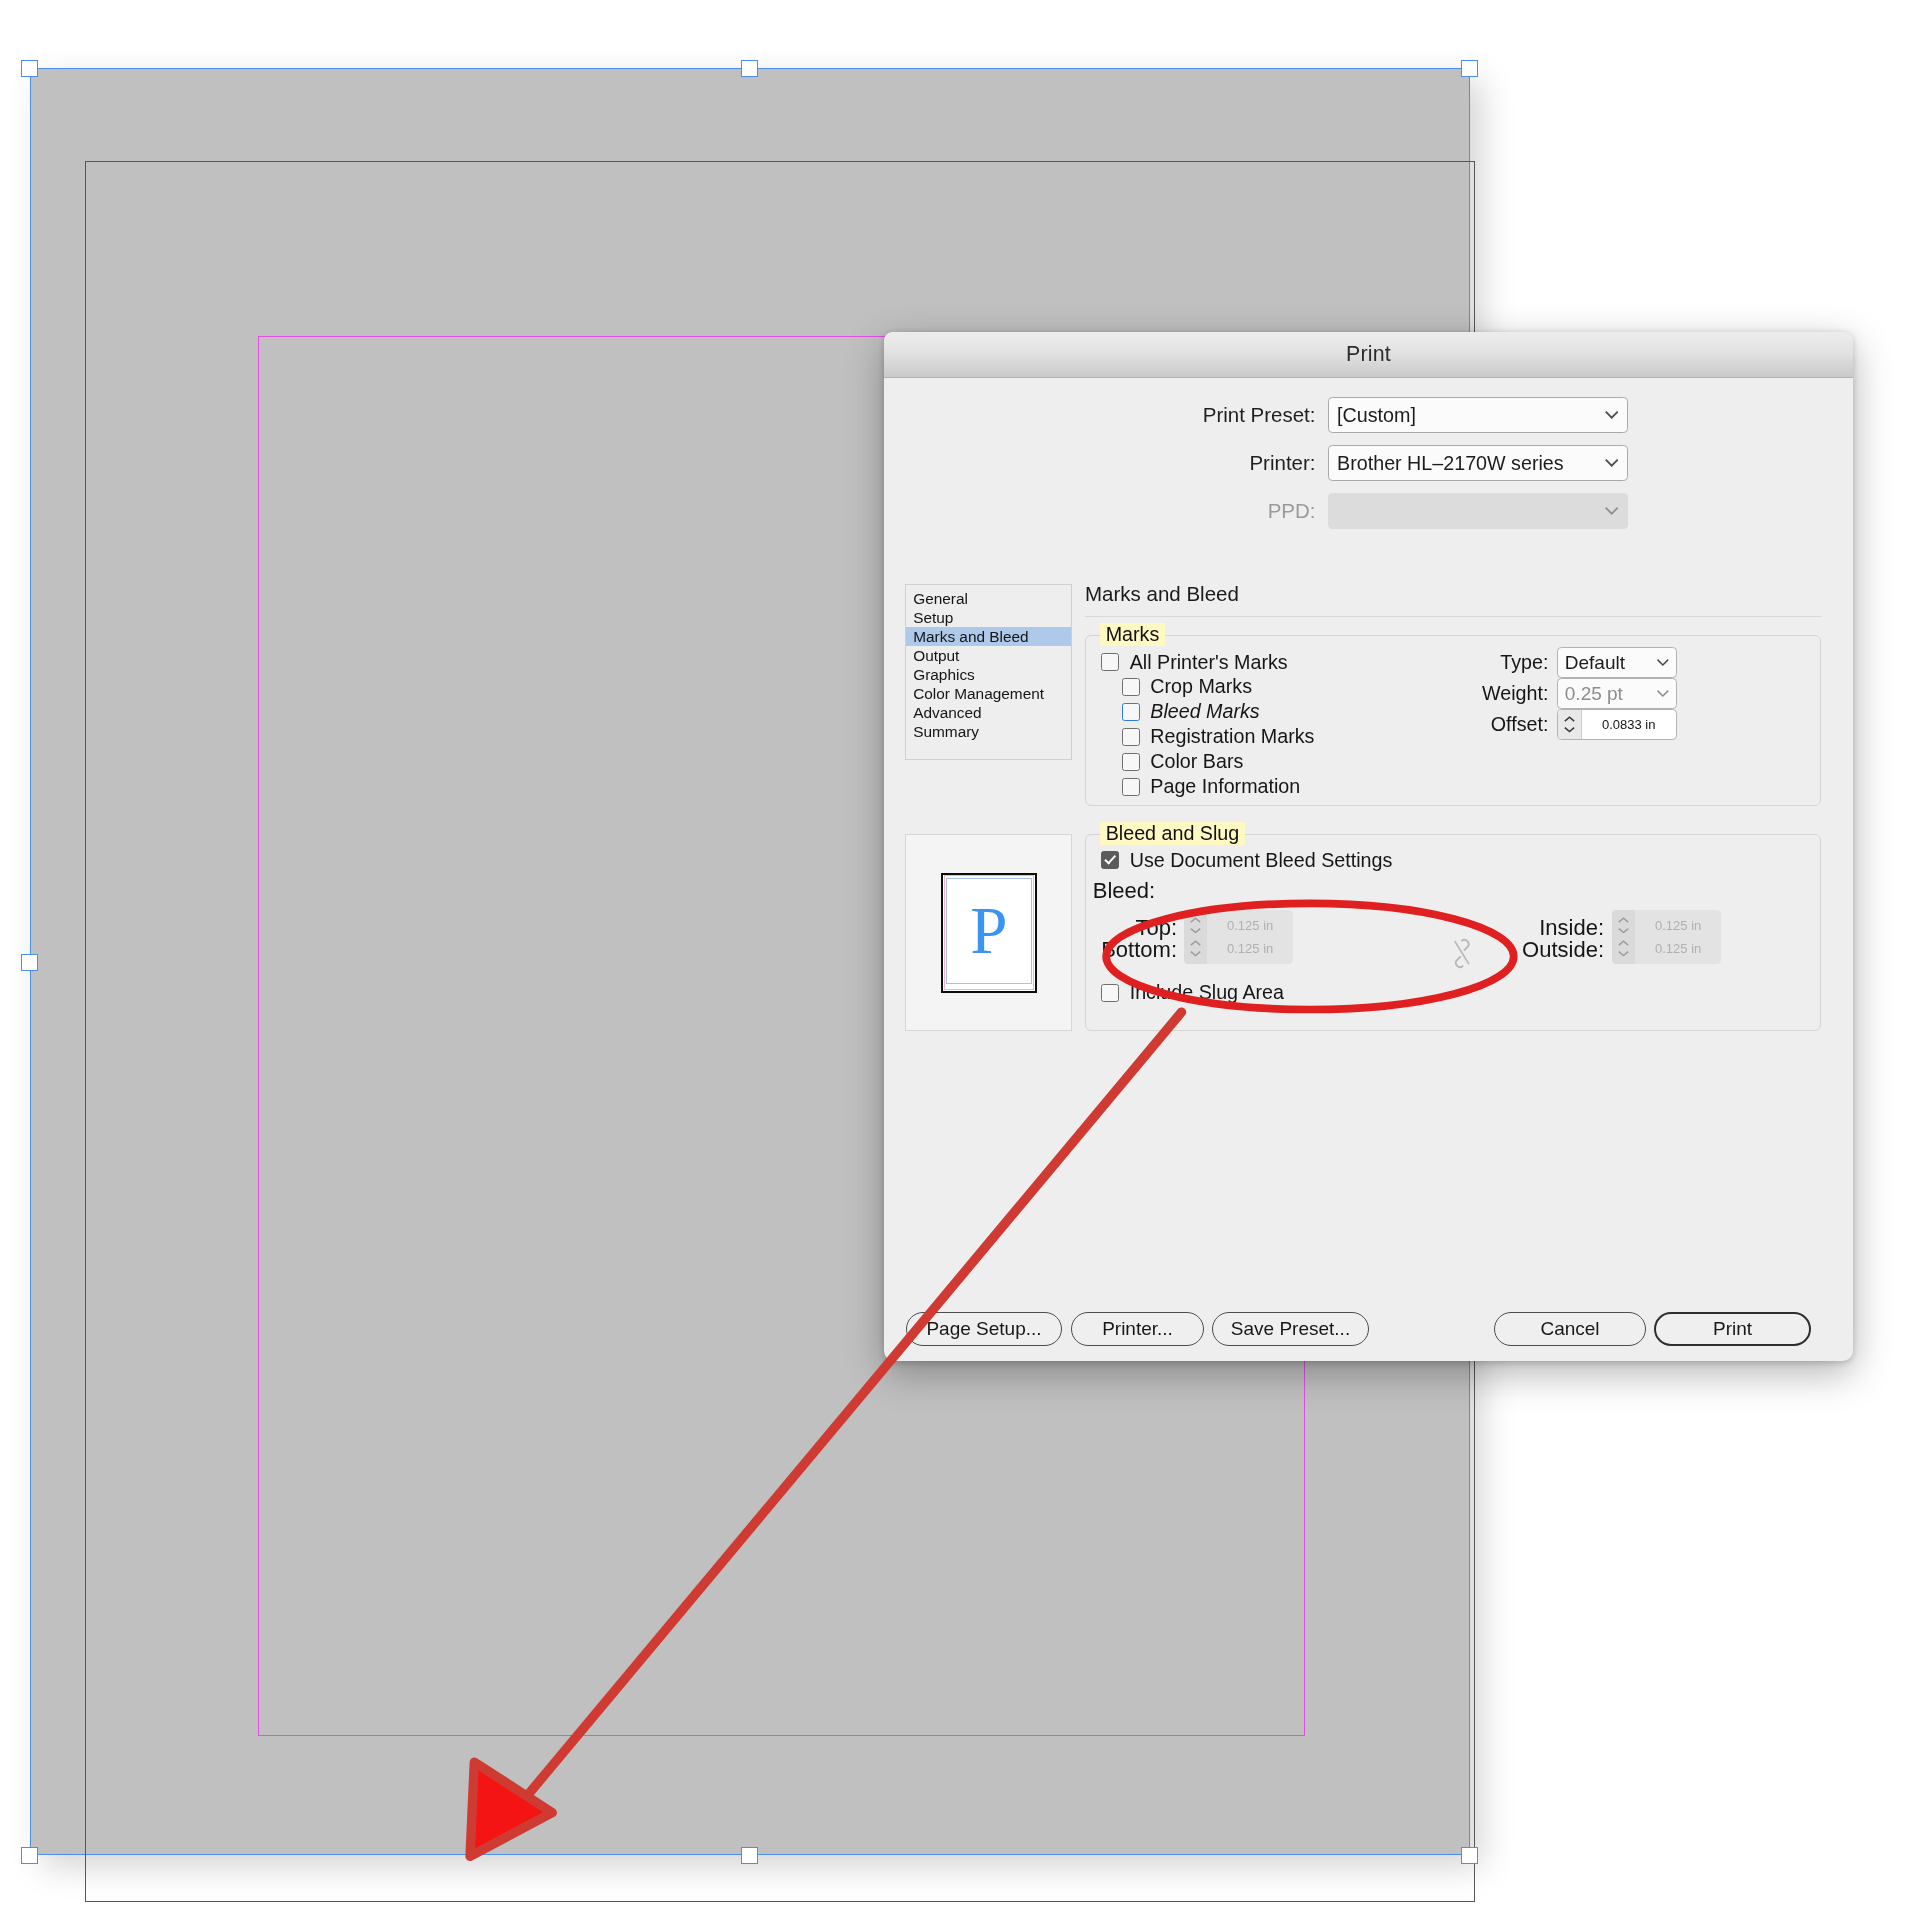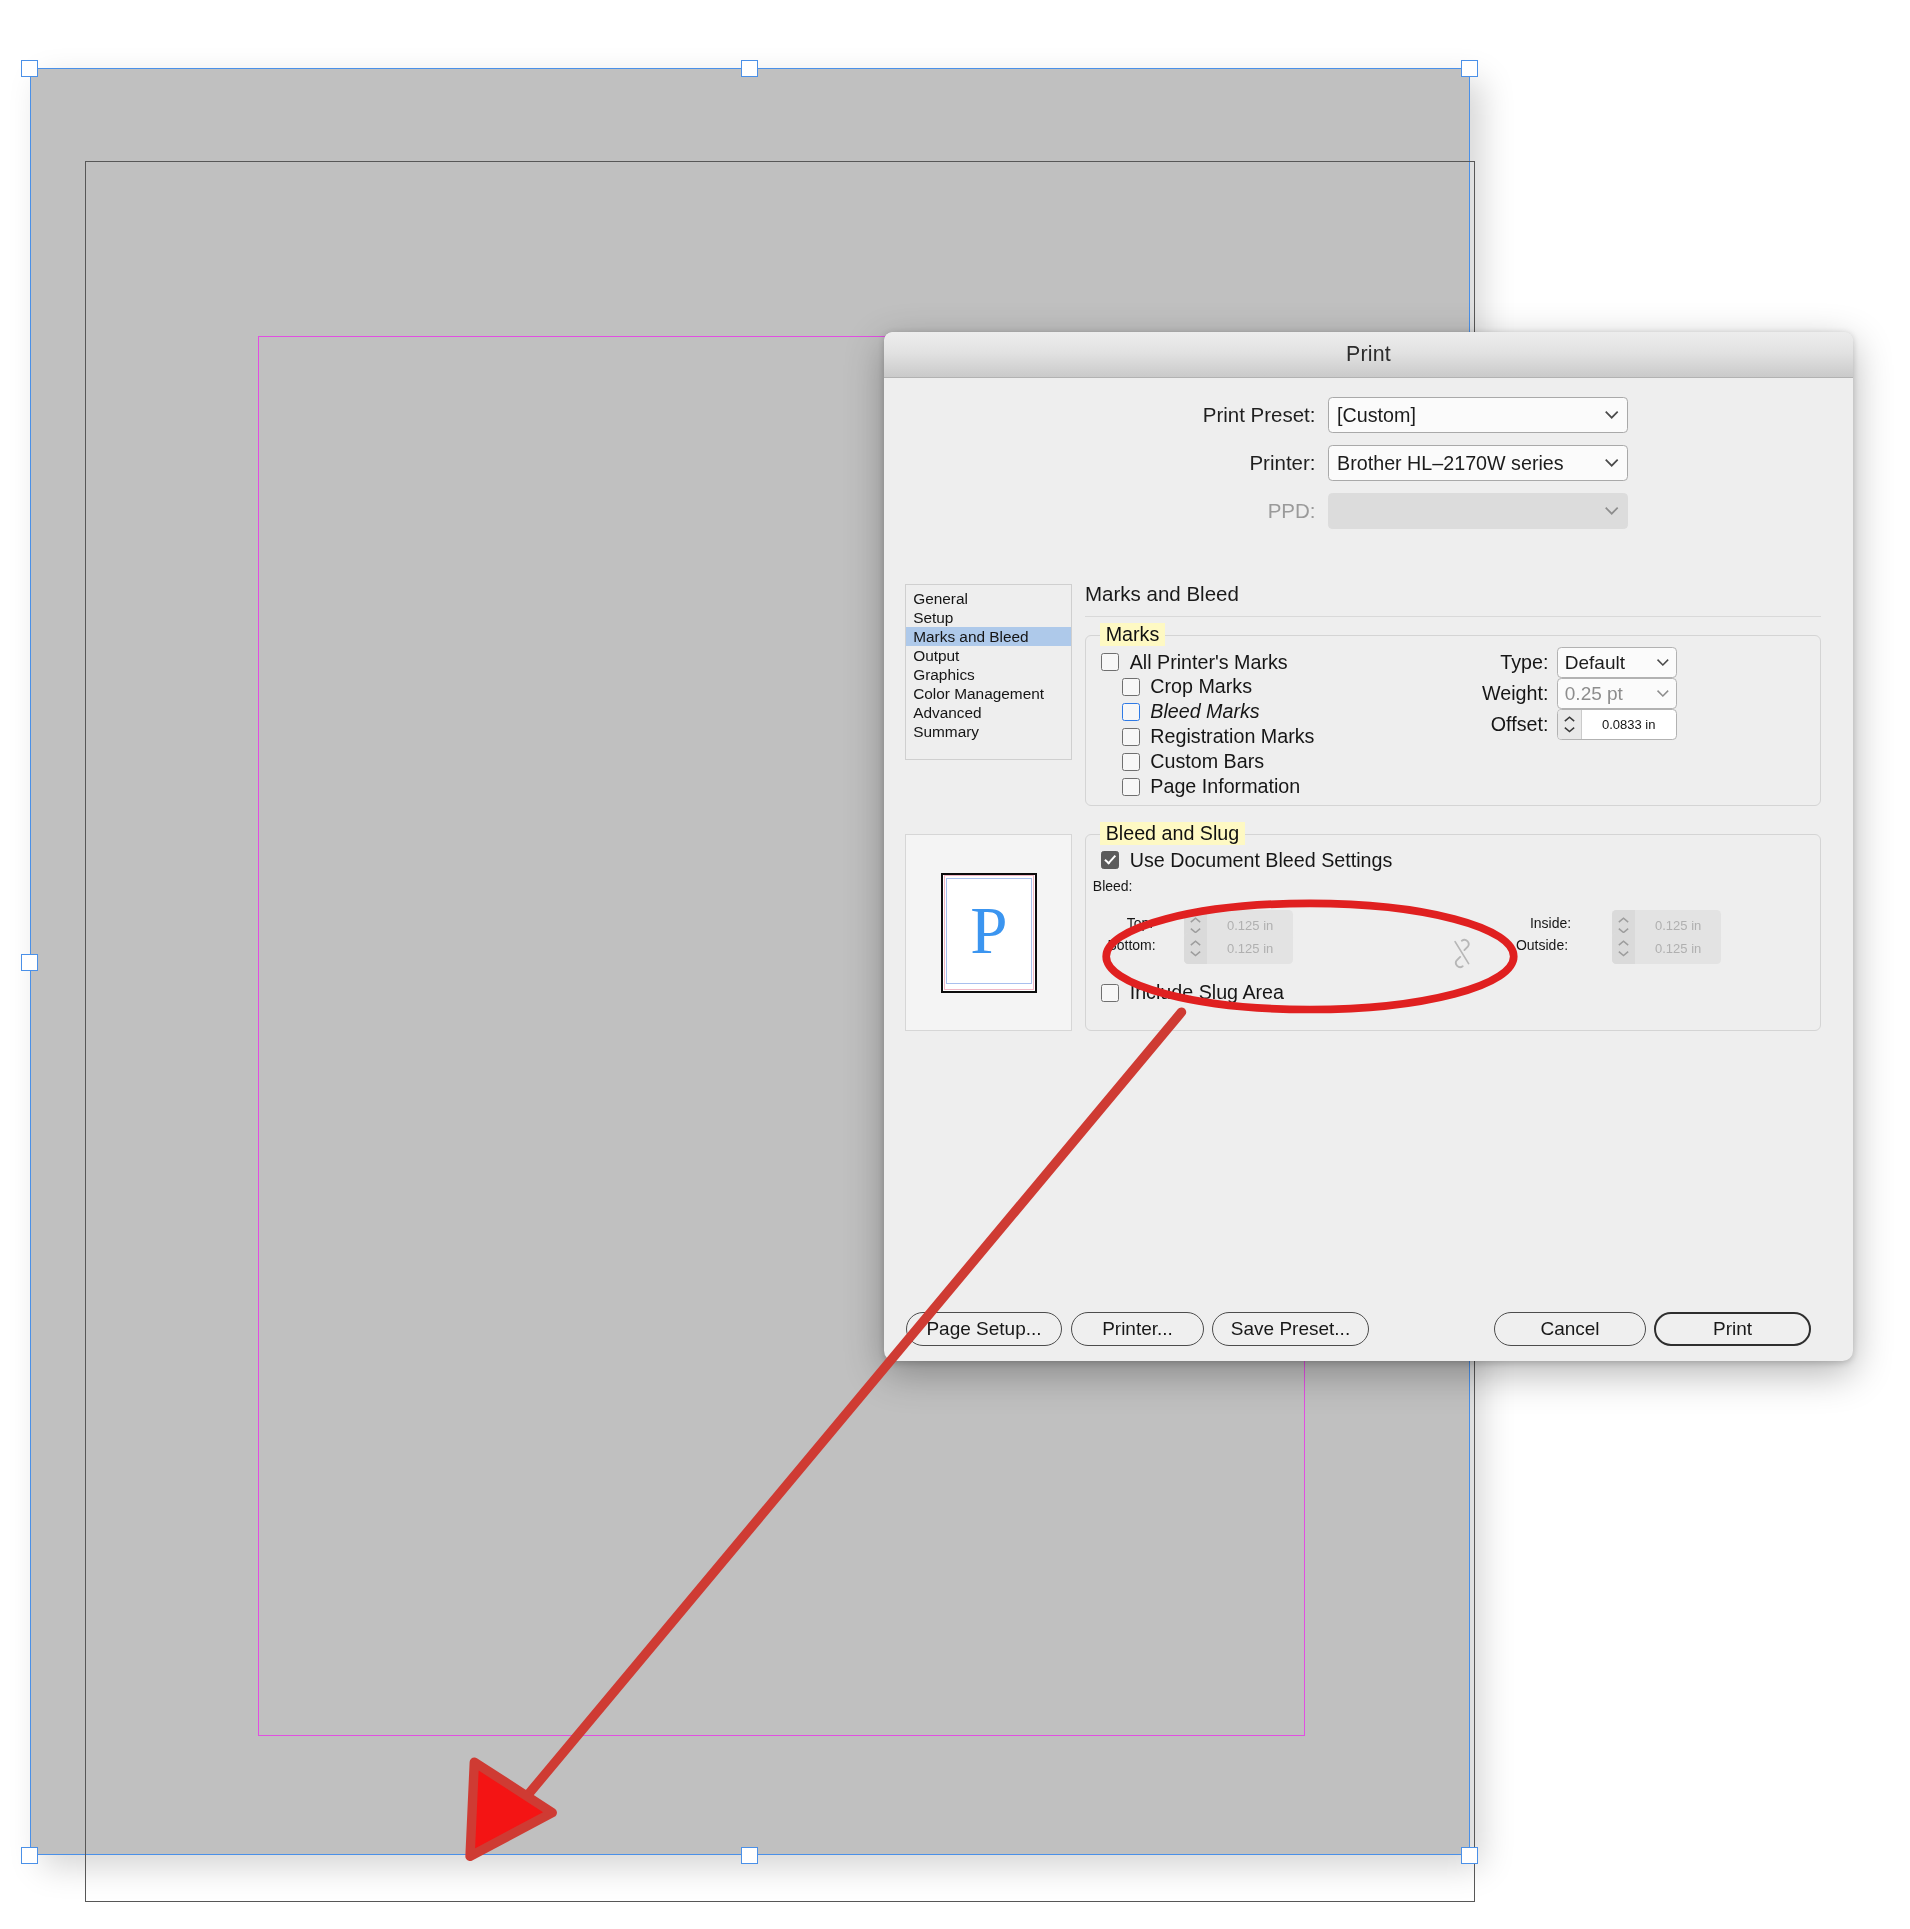--- a/index.html
+++ b/index.html
@@ -353,24 +353,24 @@
     border-radius: 4.3px;
   }
   .stepper-field.disabled .stepper-btns {
     background: #dadada;
     border-right: none;
   }
   .stepper-field.disabled .stepper-value { color: #b0b0b0; }
 
   .bleed-label {
     position: absolute;
-    font-size: 14px;
+    font-size: 22px;
     color: #161616;
     white-space: nowrap;
-    text-align: center;
+    text-align: right;
   }
 
   
   #chain-link {
     position: absolute;
     left: 364px; top: 103px;
     width: 22px; height: 31px;
   }
 
   
@@ -498,21 +498,21 @@
         <div class="cb-row" style="left:36px;top:64px;font-style:italic;">
           <span class="cbox focused"></span>
           <span class="cb-label">Bleed Marks</span>
         </div>
         <div class="cb-row" style="left:36px;top:89px;">
           <span class="cbox"></span>
           <span class="cb-label">Registration Marks</span>
         </div>
         <div class="cb-row" style="left:36px;top:114px;">
           <span class="cbox"></span>
-          <span class="cb-label">Custom Bars</span>
+          <span class="cb-label">Color Bars</span>
         </div>
         <div class="cb-row" style="left:36px;top:139px;">
           <span class="cbox"></span>
           <span class="cb-label">Page Information</span>
         </div>
 
         <div class="attr-row" style="left:377px;top:11px;">
           <span class="attr-label">Type:</span>
           <span class="attr-combo">
             <span class="combo-value">Default</span>

